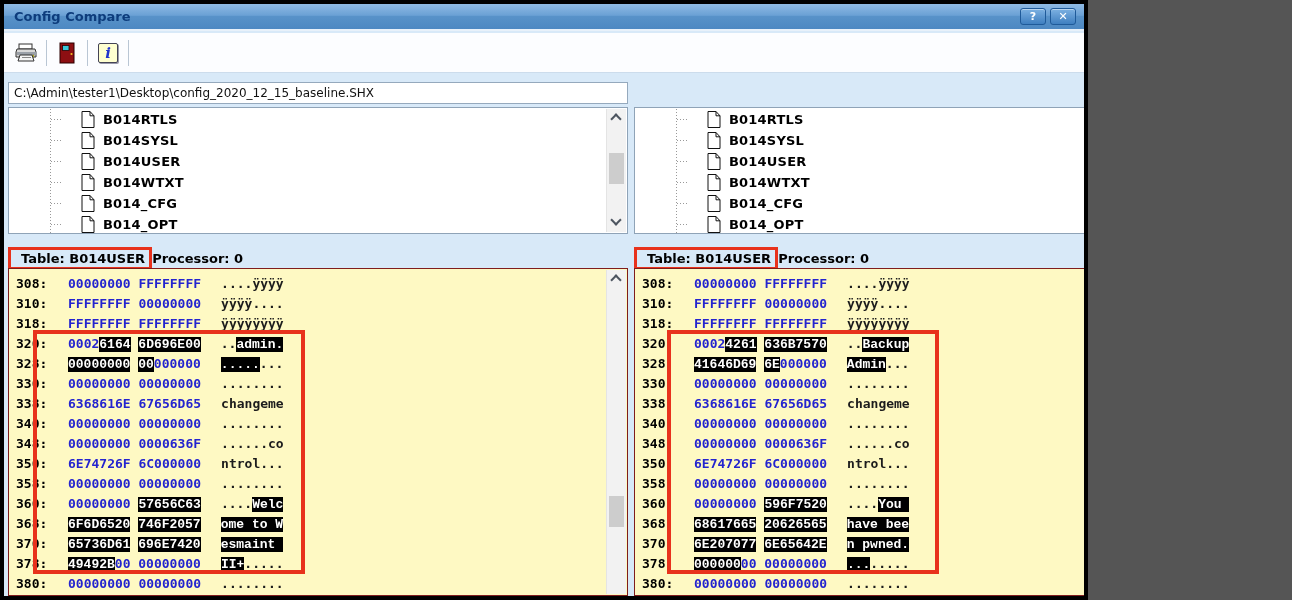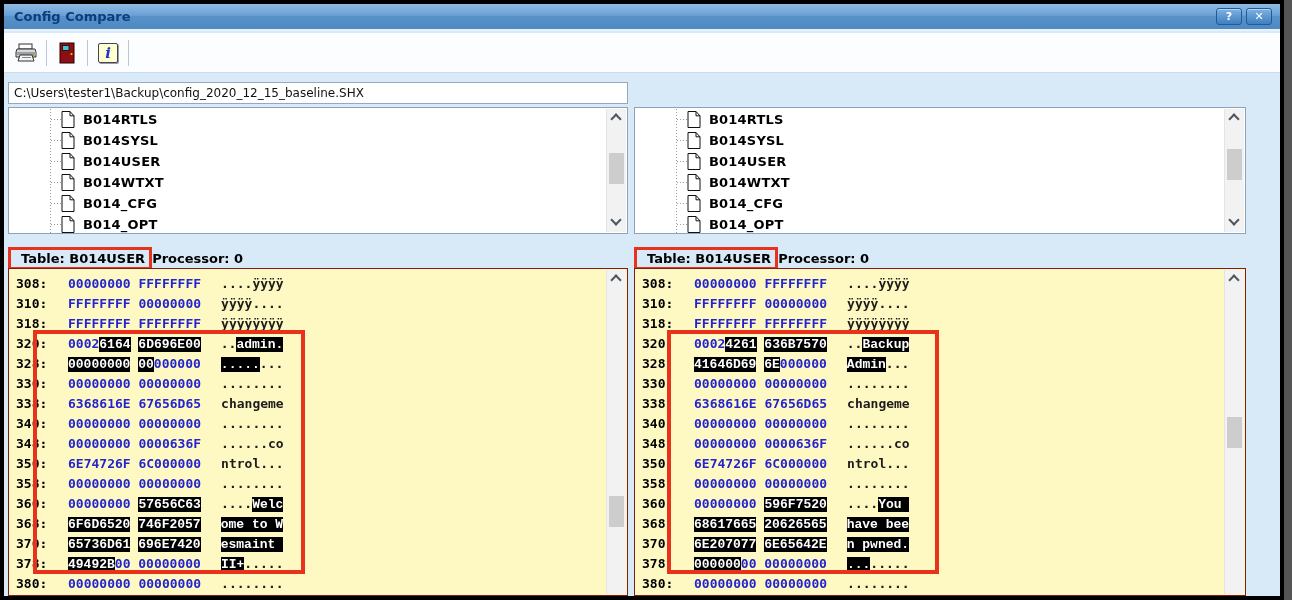--- a/index.html
+++ b/index.html
@@ -1,17 +1,17 @@
 <!DOCTYPE html>
 <html><head>
 <meta charset="utf-8">
 <style>
   * { box-sizing: border-box; margin: 0; padding: 0; }
   body { font-family: "DejaVu Sans", sans-serif; background:#555; }
-  .screen { position:relative; width:1284px; height:600px; background:#000; }
+  .screen { position:relative; width:1088px; height:600px; background:#000; }
   .win { position:absolute; inset:4px; background:#d8e9f8; overflow:hidden; }
 
   
   .titlebar { position:absolute; left:0; top:0; right:0; height:27px;
     background:linear-gradient(180deg,#8fbae4 0%,#6ba1d5 45%,#5892c9 50%,#4d88c2 100%);
     border-bottom:2px solid #e8f1fa; display:flex; align-items:center; }
   .title { margin-left:10px; font-weight:bold; font-size:13px; color:#0d3c7c; }
   .tb-btns { margin-left:auto; margin-right:8px; display:flex; gap:4px; }
   .tb-btn { width:26px; height:17px; border-radius:3px; border:1px solid #1f5a99;
     background:linear-gradient(180deg,#7db1e2,#3f7fc0); color:#fff; font-weight:bold;
@@ -34,21 +34,21 @@
 
   .pathbox { position:absolute; left:0; right:0; top:78px; height:22px; background:#fff;
     border:1px solid #95a9bd; font-size:12px; color:#111; padding:3px 0 0 5px;
     white-space:nowrap; overflow:hidden; }
 
   .treepanel { position:absolute; left:0; right:0; top:103px; height:127px; background:#fff;
     border:1px solid #8fa3b7; overflow:hidden; }
   .treewrap { position:absolute; inset:1px 22px 0 0; overflow:hidden; }
   .vline { position:absolute; left:41px; top:0; bottom:0; width:1px;
     background-image:repeating-linear-gradient(180deg,#999 0 1px,transparent 1px 3px); }
-  .trow { position:relative; height:21px; display:flex; align-items:center; padding-left:52px; }
+  .trow { position:relative; height:21px; display:flex; align-items:center; padding-left:72px; }
   .trow::before { content:""; position:absolute; left:42px; top:10px; width:11px; height:1px;
     background-image:repeating-linear-gradient(90deg,#999 0 1px,transparent 1px 3px); }
   .doc { width:14px; height:17px; flex:0 0 14px; }
   .tlabel { margin-left:8px; font-size:13px; font-weight:bold; color:#000; letter-spacing:.2px; }
 
   
   .tablerow { position:absolute; left:0; top:241px; height:26px; display:flex; align-items:center;
     font-size:13px; font-weight:bold; color:#000; }
   .redbox { border:3px solid var(--ann); padding:1px 4px 1px 10px; }
   .proc { }
@@ -113,21 +113,21 @@
         </svg>
       </span>
       <span class="tsep"></span>
       <span class="tool">
         <span class="info-box">i</span>
       </span>
       <span class="tsep"></span>
     </div>
 
     <div class="pane left">
-      <div class="pathbox">C:\Users\tester1\Backup\config_2020_12_15_baseline.SHX</div>
+      <div class="pathbox">C:\Admin\tester1\Desktop\config_2020_12_15_baseline.SHX</div>
       <div class="treepanel">
         <div class="treewrap">
           <div class="vline"></div>
         <div class="trow">
               <svg class="doc" viewBox="0 0 14 17" width="14" height="17">
                 <path d="M1 .5 H9 L13 4.8 V16.5 H1 Z" fill="#fff" stroke="#111"></path>
                 <path d="M9 .5 V4.8 H13" fill="none" stroke="#111"></path>
               </svg>
               <span class="tlabel">B014RTLS</span>
             </div>

